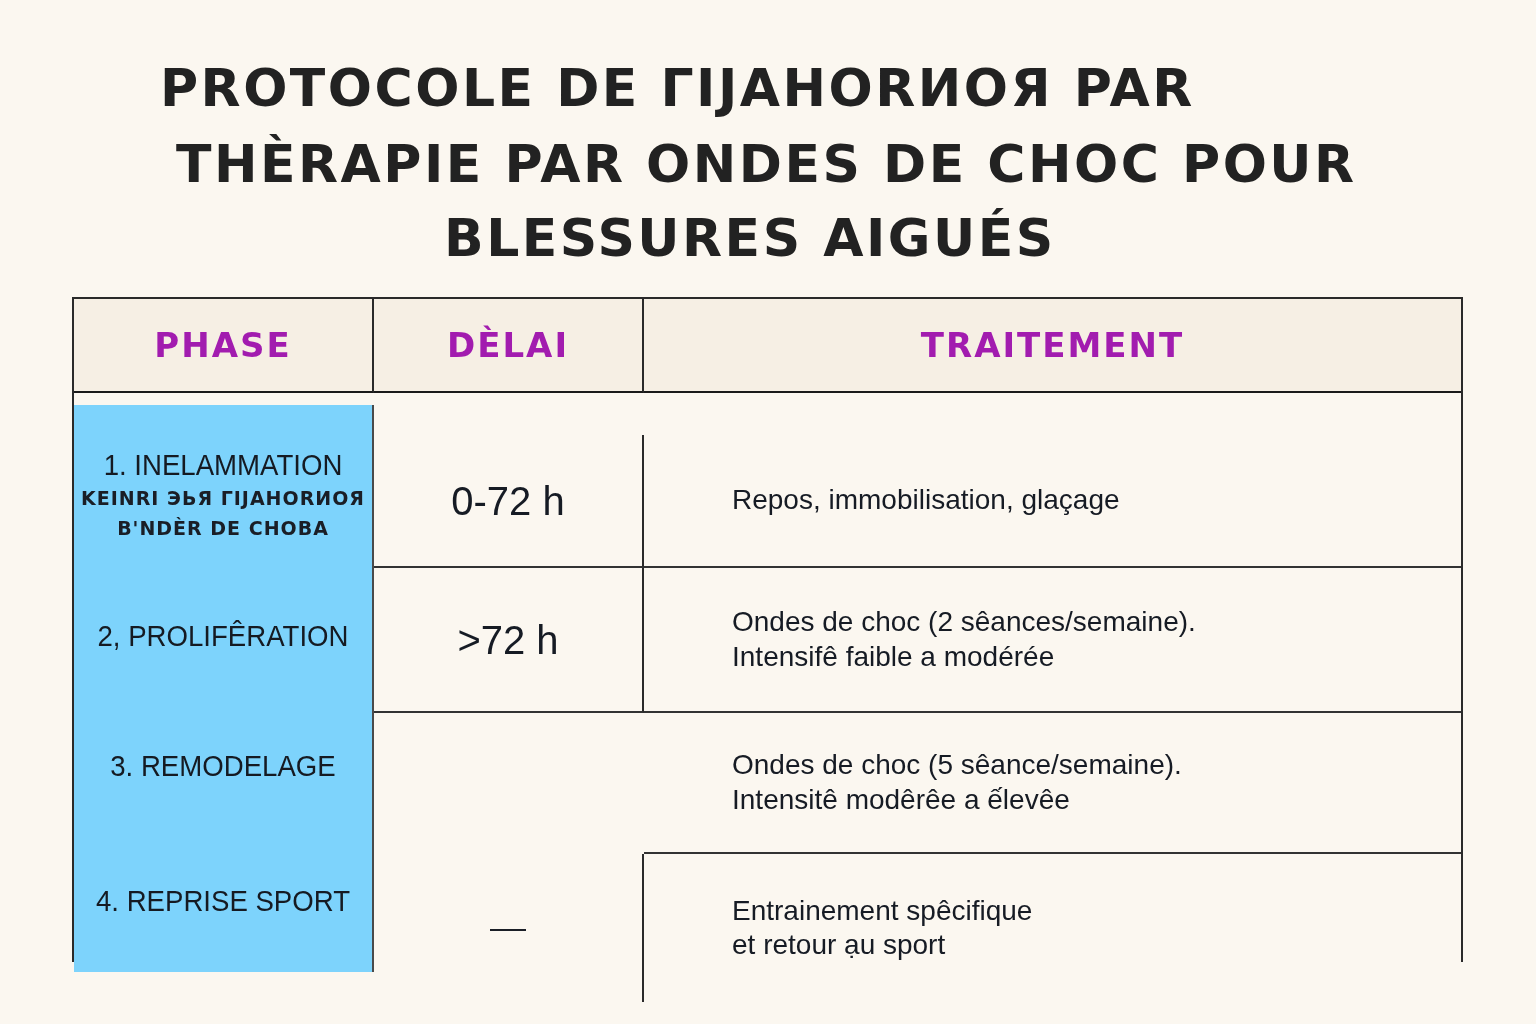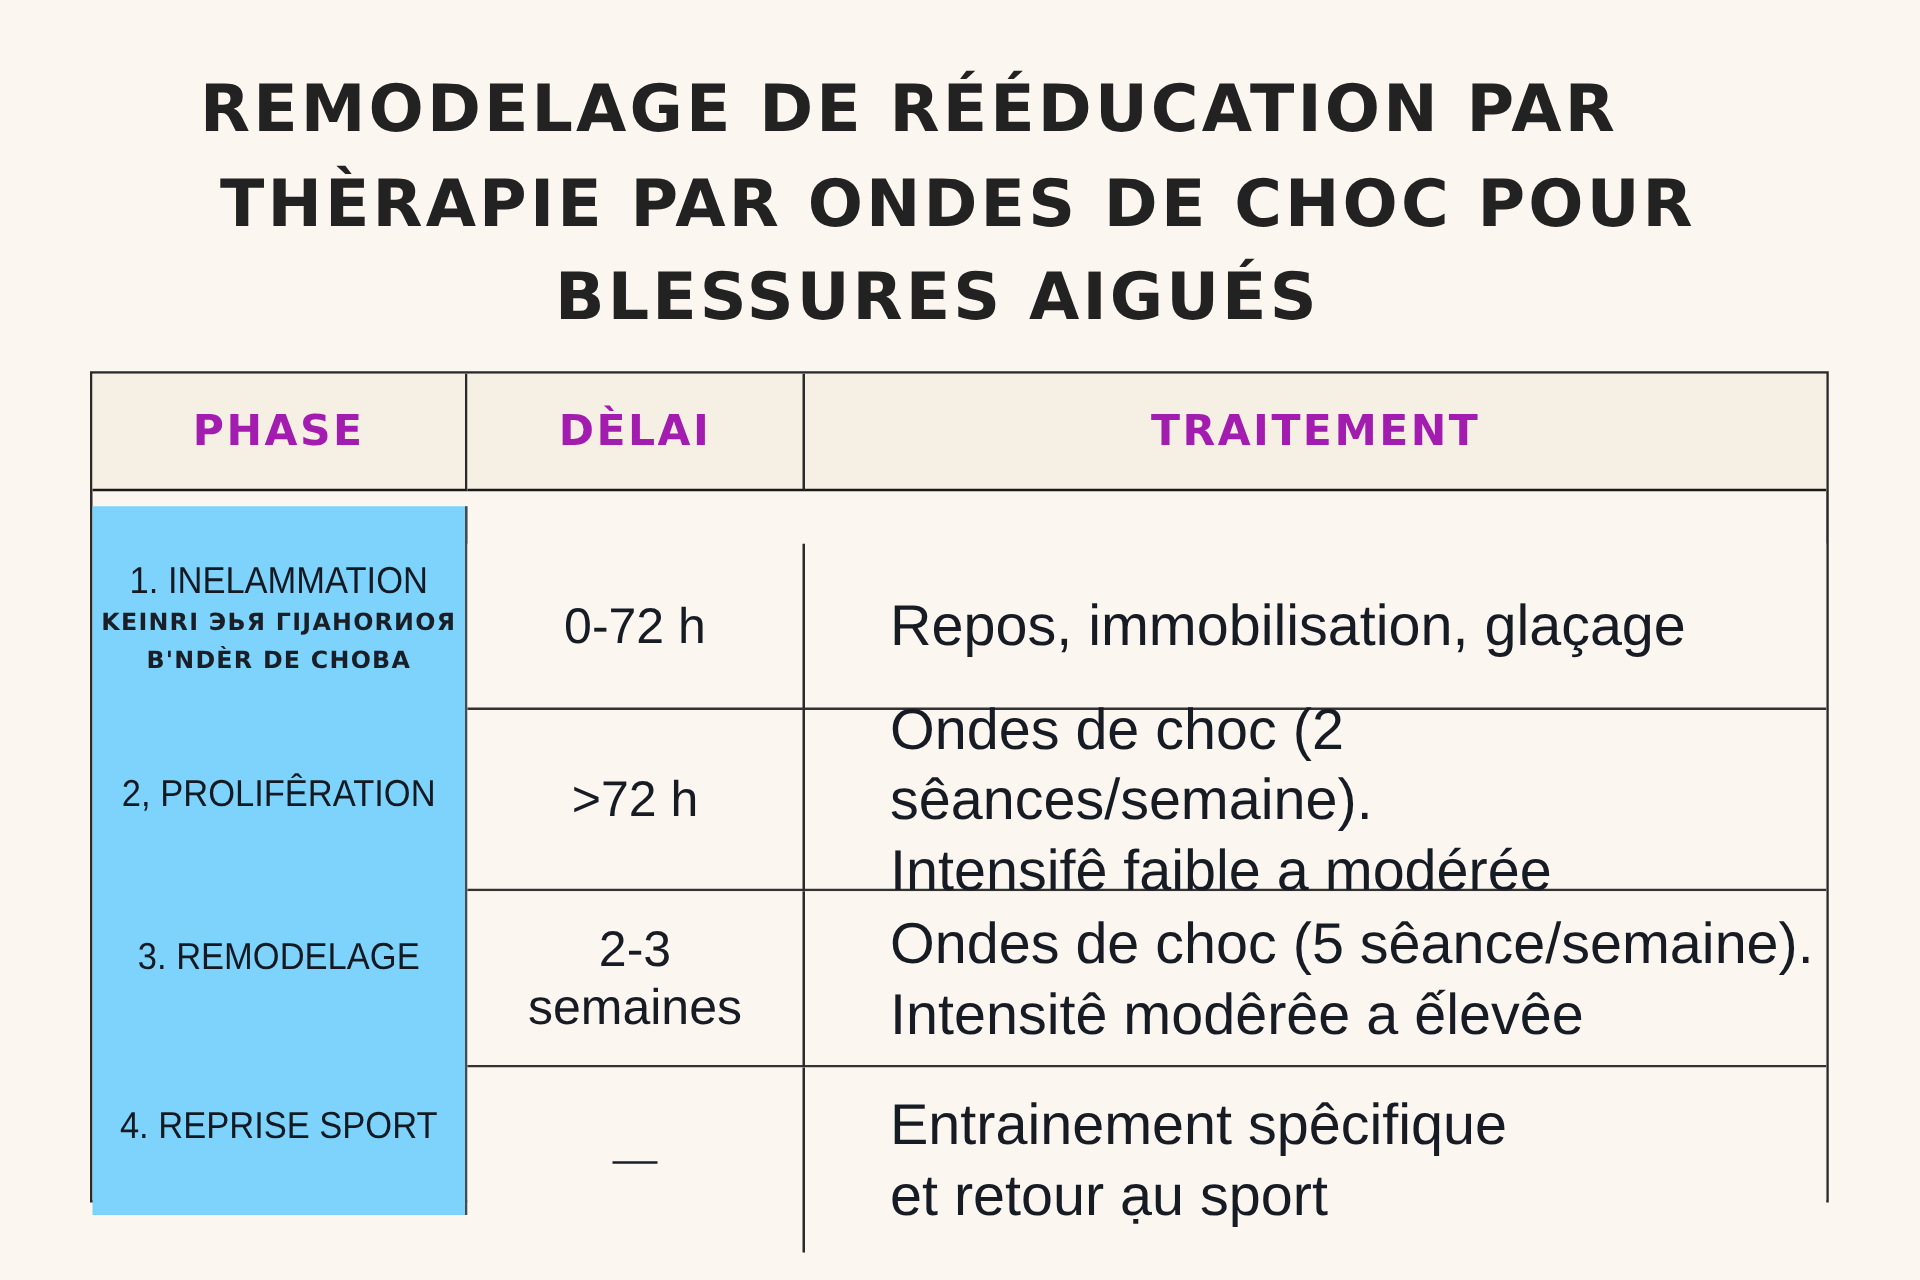--- a/index.html
+++ b/index.html
@@ -114,23 +114,23 @@
       text-align: center;
       border-right: 2px solid #2a2a2a;
       font-family: "Liberation Sans", "DejaVu Sans", sans-serif;
       font-size: 40px;
       line-height: 1.15;
       color: #161b24;
     }
     .cell-trait {
       left: 570px;
       width: 817px;
-      padding-left: 68px;
-      font-family: "Liberation Sans", "DejaVu Sans", sans-serif;
-      font-size: 46px;
+      padding-left: 88px;
+      font-family: "Liberation Sans", "DejaVu Sans", sans-serif;
+      font-size: 28px;
       line-height: 1.23;
       color: #161b24;
     }
     .row-border { border-bottom: 2px solid #333333; }
 
     .r1 { top: 94px; height: 133px; }
     .r2 { top: 227px; height: 145px; }
     .r3 { top: 372px; height: 141px; }
     .r4 { top: 513px; height: 148px; }
 
@@ -141,21 +141,21 @@
       height: 2px;
       background: #1a1e26;
       margin-top: 4px;
     }
   </style>
 </head>
 <body>
 
 <div class="page">
 
-  <div id="t1" class="title-line">REMODELAGE DE RÉÉDUCATION PAR</div>
+  <div id="t1" class="title-line">PROTOCOLE DE ГIJAHORИOЯ PAR</div>
   <div id="t2" class="title-line">THÈRAPIE PAR ONDES DE CHOC POUR</div>
   <div id="t3" class="title-line">BLESSURES AIGUÉS</div>
 
   <div class="table">
 
     <div class="hdr hdr-phase">PHASE</div>
     <div class="hdr hdr-delai">DÈLAI</div>
     <div class="hdr hdr-trait">TRAITEMENT</div>
 
     <div class="phase-col">
@@ -175,24 +175,20 @@
     </div>
 
     <div class="cell cell-delai r2 row-border">
       <span>&gt;72 h</span>
     </div>
     <div class="cell cell-trait r2 row-border">
       <span class="trait-text">Ondes de choc (2 sêances/semaine).
 Intensifê faible a modérée</span>
     </div>
 
-    <div class="cell cell-delai r3 row-border">
-      <span class="trait-text">2-3
-semaines</span>
-    </div>
     <div class="cell cell-trait r3 row-border">
       <span class="trait-text">Ondes de choc (5 sêance/semaine).
 Intensitê modêrêe a ếlevêe</span>
     </div>
 
     <div class="cell cell-delai r4">
       <span class="dash"></span>
     </div>
     <div class="cell cell-trait r4">
       <span class="trait-text">Entrainement spêcifique

